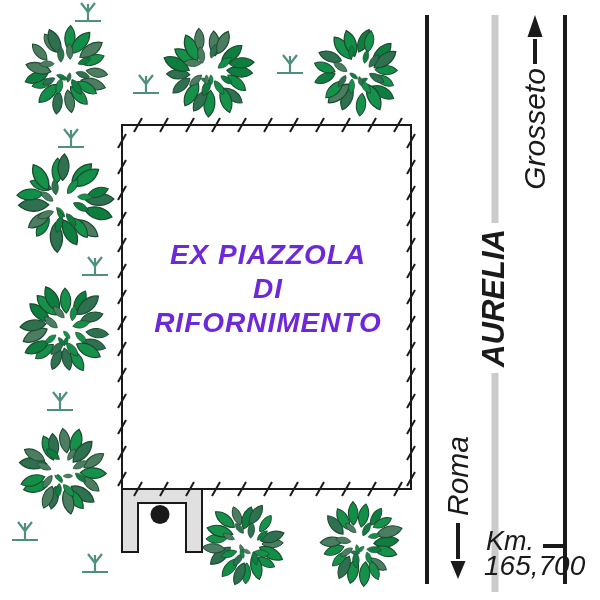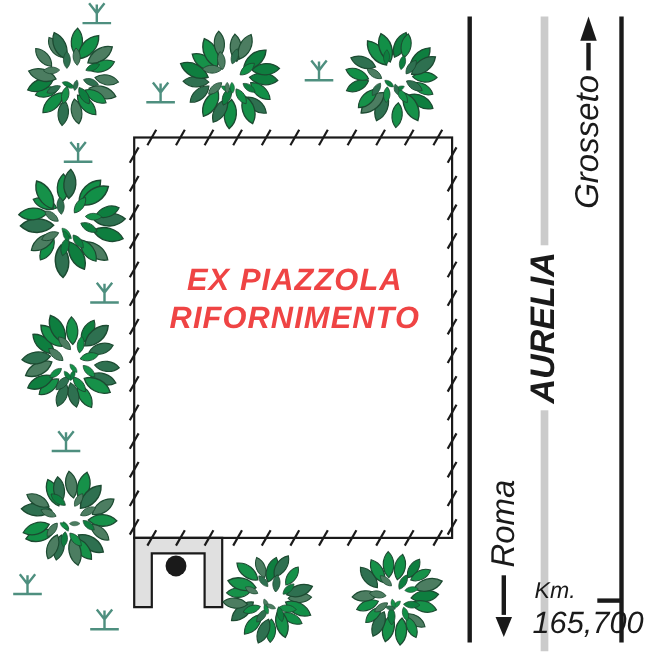--- a/index.html
+++ b/index.html
@@ -11,21 +11,21 @@
   .label{position:absolute;white-space:nowrap;color:#1a1a1a;}
   #area-label{
     left:138px;top:238px;width:260px;text-align:center;
     font-size:28px;line-height:34px;font-weight:bold;font-style:italic;letter-spacing:1px;
   }
   #cso-label{left:137px;top:451px;font-size:31px;font-style:italic;letter-spacing:2px;}
   .rot{transform:rotate(-90deg);display:flex;align-items:center;justify-content:center;}
   #grosseto-label{left:435px;top:109px;width:200px;height:40px;font-size:30px;font-style:italic;}
   #aurelia-label{left:419px;top:276px;width:150px;height:44px;font-size:31px;font-weight:bold;font-style:italic;background:#ffffff;}
   #roma-label{left:388px;top:456px;width:140px;height:40px;font-size:30px;font-style:italic;}
-  #km-label{left:486px;top:526px;font-size:21px;font-style:italic;}
+  #km-label{left:486px;top:526px;font-size:27px;font-style:italic;}
   #km-value{left:484px;top:550px;font-size:28px;font-style:italic;}
 </style>
 </head>
 <body>
 
 <div id="stage">
   <svg id="map-svg" width="600" height="600" viewBox="0 0 600 600">
       <line x1="495" y1="15" x2="495" y2="592" stroke="#cbcbcb" stroke-width="7"></line>
       <line x1="427" y1="15" x2="427" y2="584" stroke="#1a1a1a" stroke-width="4"></line>
       <line x1="565" y1="15" x2="565" y2="584" stroke="#1a1a1a" stroke-width="4"></line>
@@ -336,22 +336,23 @@
       <path d="M75,21 L101,21 M88,21 L88,4 M88,12 Q85,8 81,3 M88,12 Q91,8 95,3" fill="none" stroke="#4e8f7f" stroke-width="2.2"></path>
       <path d="M133,93 L159,93 M146,93 L146,76 M146,84 Q143,80 139,75 M146,84 Q149,80 153,75" fill="none" stroke="#4e8f7f" stroke-width="2.2"></path>
       <path d="M277,73 L303,73 M290,73 L290,56 M290,64 Q287,60 283,55 M290,64 Q293,60 297,55" fill="none" stroke="#4e8f7f" stroke-width="2.2"></path>
       <path d="M58,147 L84,147 M71,147 L71,130 M71,138 Q68,134 64,129 M71,138 Q74,134 78,129" fill="none" stroke="#4e8f7f" stroke-width="2.2"></path>
       <path d="M82,275 L108,275 M95,275 L95,258 M95,266 Q92,262 88,257 M95,266 Q98,262 102,257" fill="none" stroke="#4e8f7f" stroke-width="2.2"></path>
       <path d="M47,410 L73,410 M60,410 L60,393 M60,401 Q57,397 53,392 M60,401 Q63,397 67,392" fill="none" stroke="#4e8f7f" stroke-width="2.2"></path>
       <path d="M12,540 L38,540 M25,540 L25,523 M25,531 Q22,527 18,522 M25,531 Q28,527 32,522" fill="none" stroke="#4e8f7f" stroke-width="2.2"></path>
       <path d="M82,572 L108,572 M95,572 L95,555 M95,563 Q92,559 88,554 M95,563 Q98,559 102,554" fill="none" stroke="#4e8f7f" stroke-width="2.2"></path>
     </svg>
 
-  <div class="label" id="area-label" style="color: #ef4444;">
+  <div class="label" id="area-label" style="color: #6d28d9;">
     <div>EX PIAZZOLA</div>
+    <div>DI</div>
     <div>RIFORNIMENTO</div>
   </div>
 
 
   <div class="label rot" id="grosseto-label">Grosseto</div>
   <div class="label rot" id="aurelia-label">AURELIA</div>
   <div class="label rot" id="roma-label">Roma</div>
 
   <div class="label" id="km-label">Km.</div>
   <div class="label" id="km-value">165,700</div>

